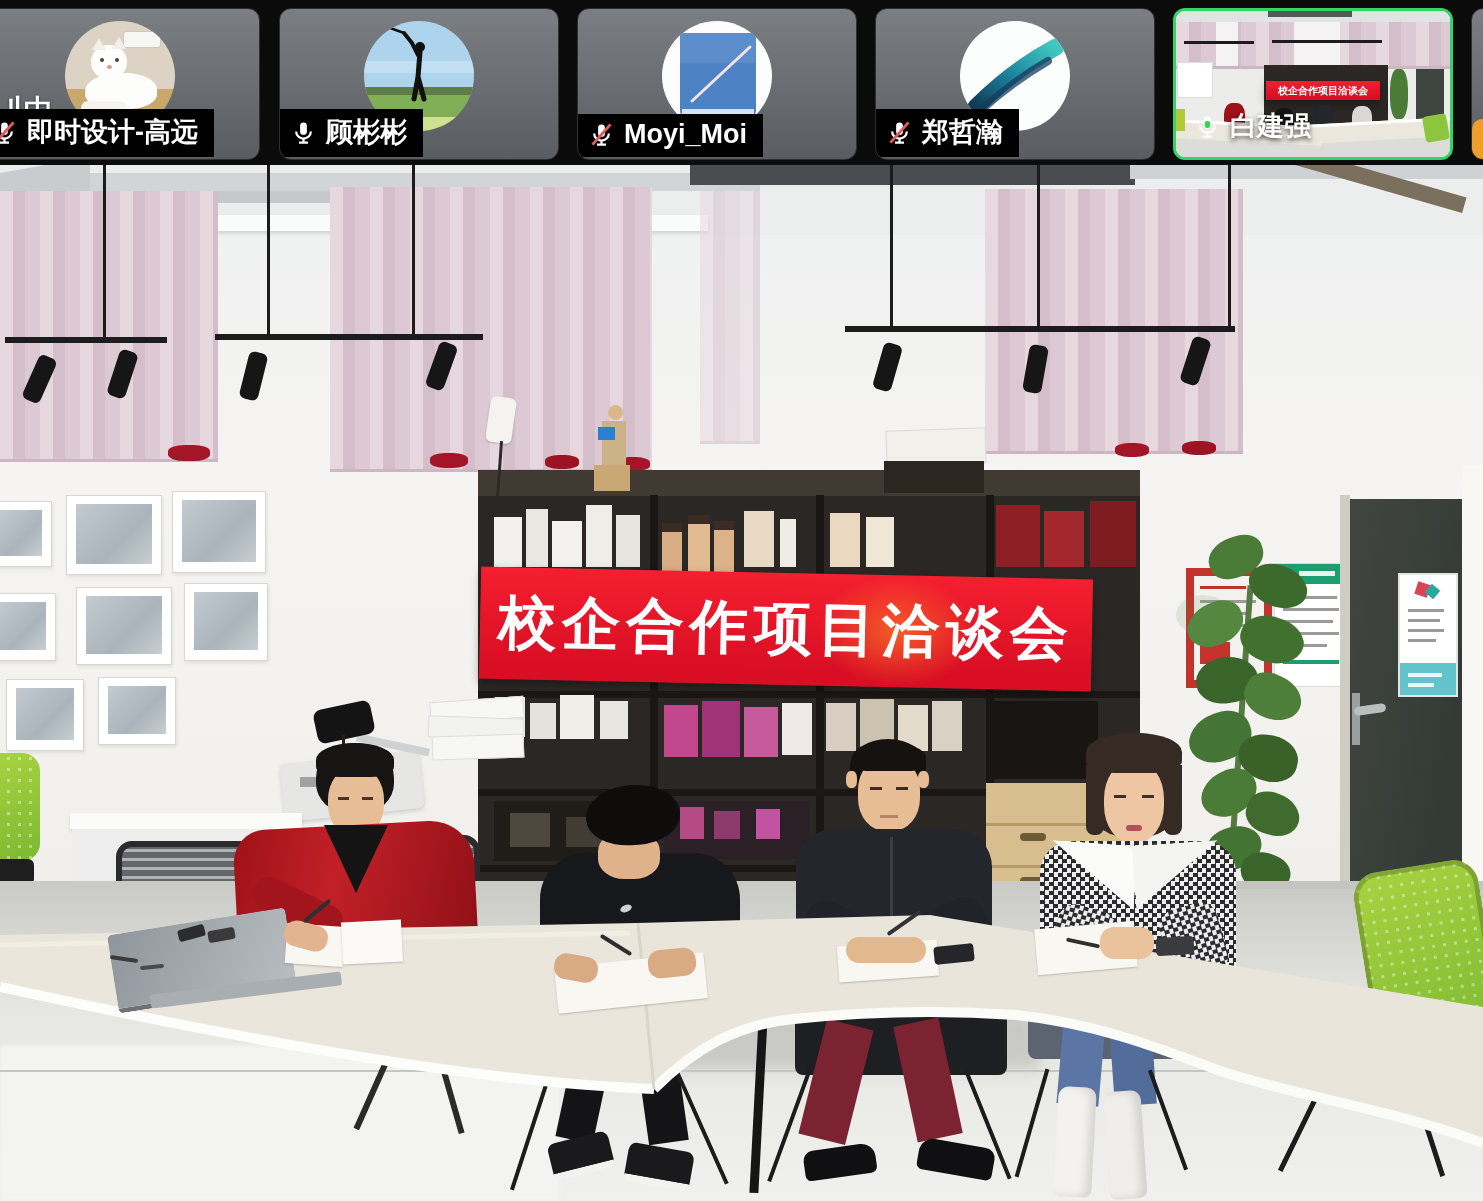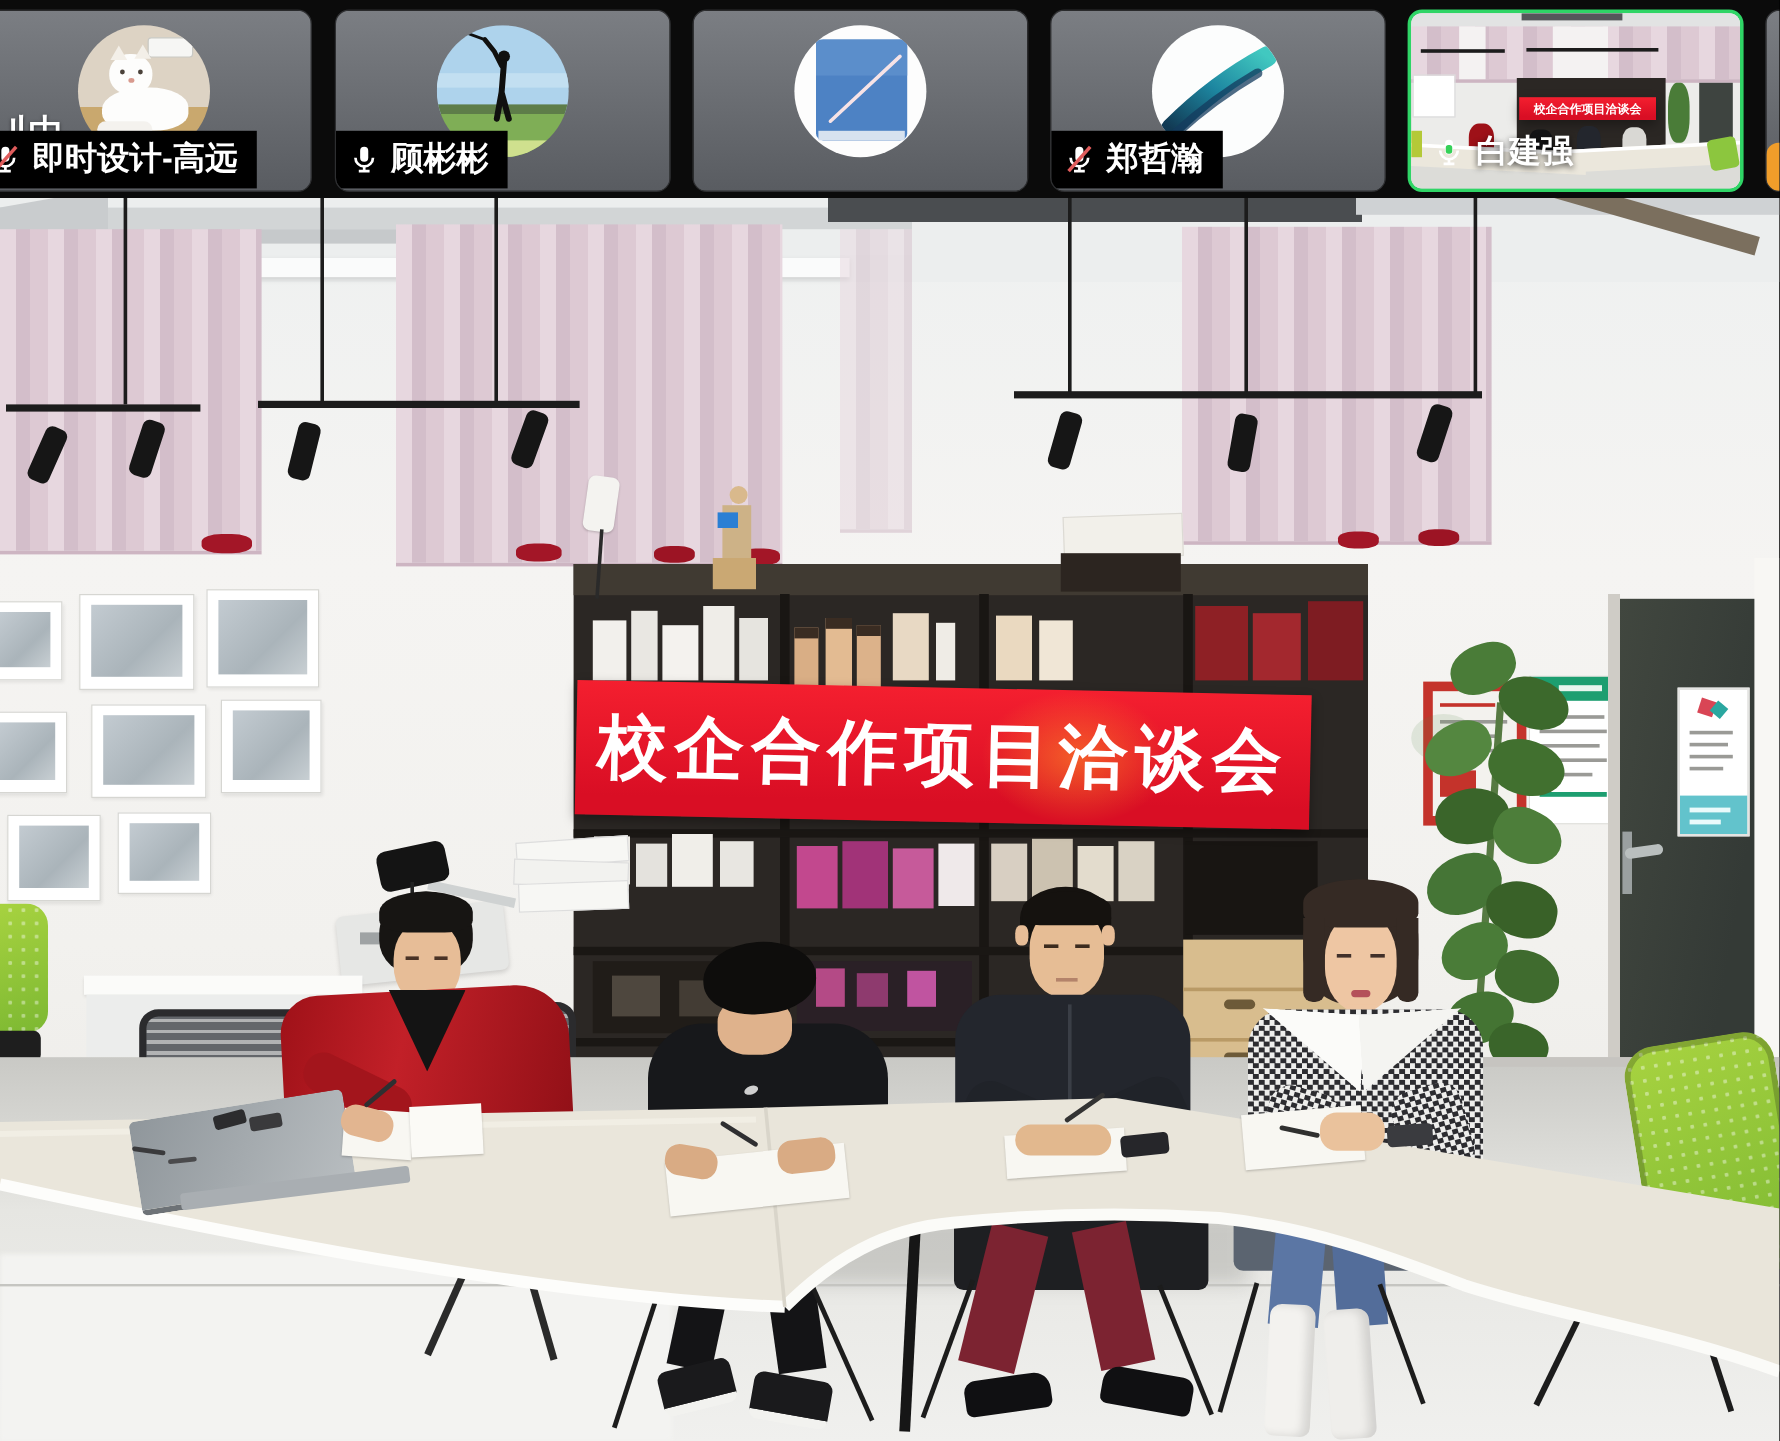--- a/index.html
+++ b/index.html
@@ -111,20 +111,30 @@
 
     <div class="tile" style="left:577px;">
       <div class="avatar" style="background:#fdfdfd;">
         <svg width="110" height="110" viewBox="0 0 110 110">
           <rect x="18" y="12" width="76" height="84" rx="6" fill="#4d82c4"></rect>
           <rect x="18" y="12" width="76" height="30" fill="#5b8ecb"></rect>
           <rect x="20" y="88" width="72" height="8" fill="#d7e2ef"></rect>
           <line x1="30" y1="80" x2="88" y2="26" stroke="#f7e3e6" stroke-width="3" stroke-linecap="round"></line>
         </svg>
       </div>
+      <div class="nameplate">
+        <svg class="micsvg" viewBox="0 0 24 24">
+          <rect x="9" y="3" width="6" height="11" rx="3" fill="#fff"></rect>
+          <path d="M5.5 11a6.5 6.5 0 0 0 13 0" stroke="#fff" stroke-width="2" fill="none"></path>
+          <line x1="12" y1="17.5" x2="12" y2="21" stroke="#fff" stroke-width="2"></line>
+          <line x1="8" y1="21" x2="16" y2="21" stroke="#fff" stroke-width="2"></line>
+          <line x1="4" y1="21" x2="20" y2="3" stroke="#e05c5c" stroke-width="2.6"></line>
+        </svg>
+        <span>Moyi_Moi</span>
+      </div>
     </div>
 
     <div class="tile" style="left:875px;">
       <div class="avatar" style="background:#fcfdfd;">
         <svg width="110" height="110" viewBox="0 0 110 110">
           <defs>
             <linearGradient id="tg" x1="0" y1="1" x2="1" y2="0">
               <stop offset="0" stop-color="#123a54"></stop>
                 <stop offset="0.5" stop-color="#1d86a0"></stop>
                 <stop offset="1" stop-color="#41c8c0"></stop>

